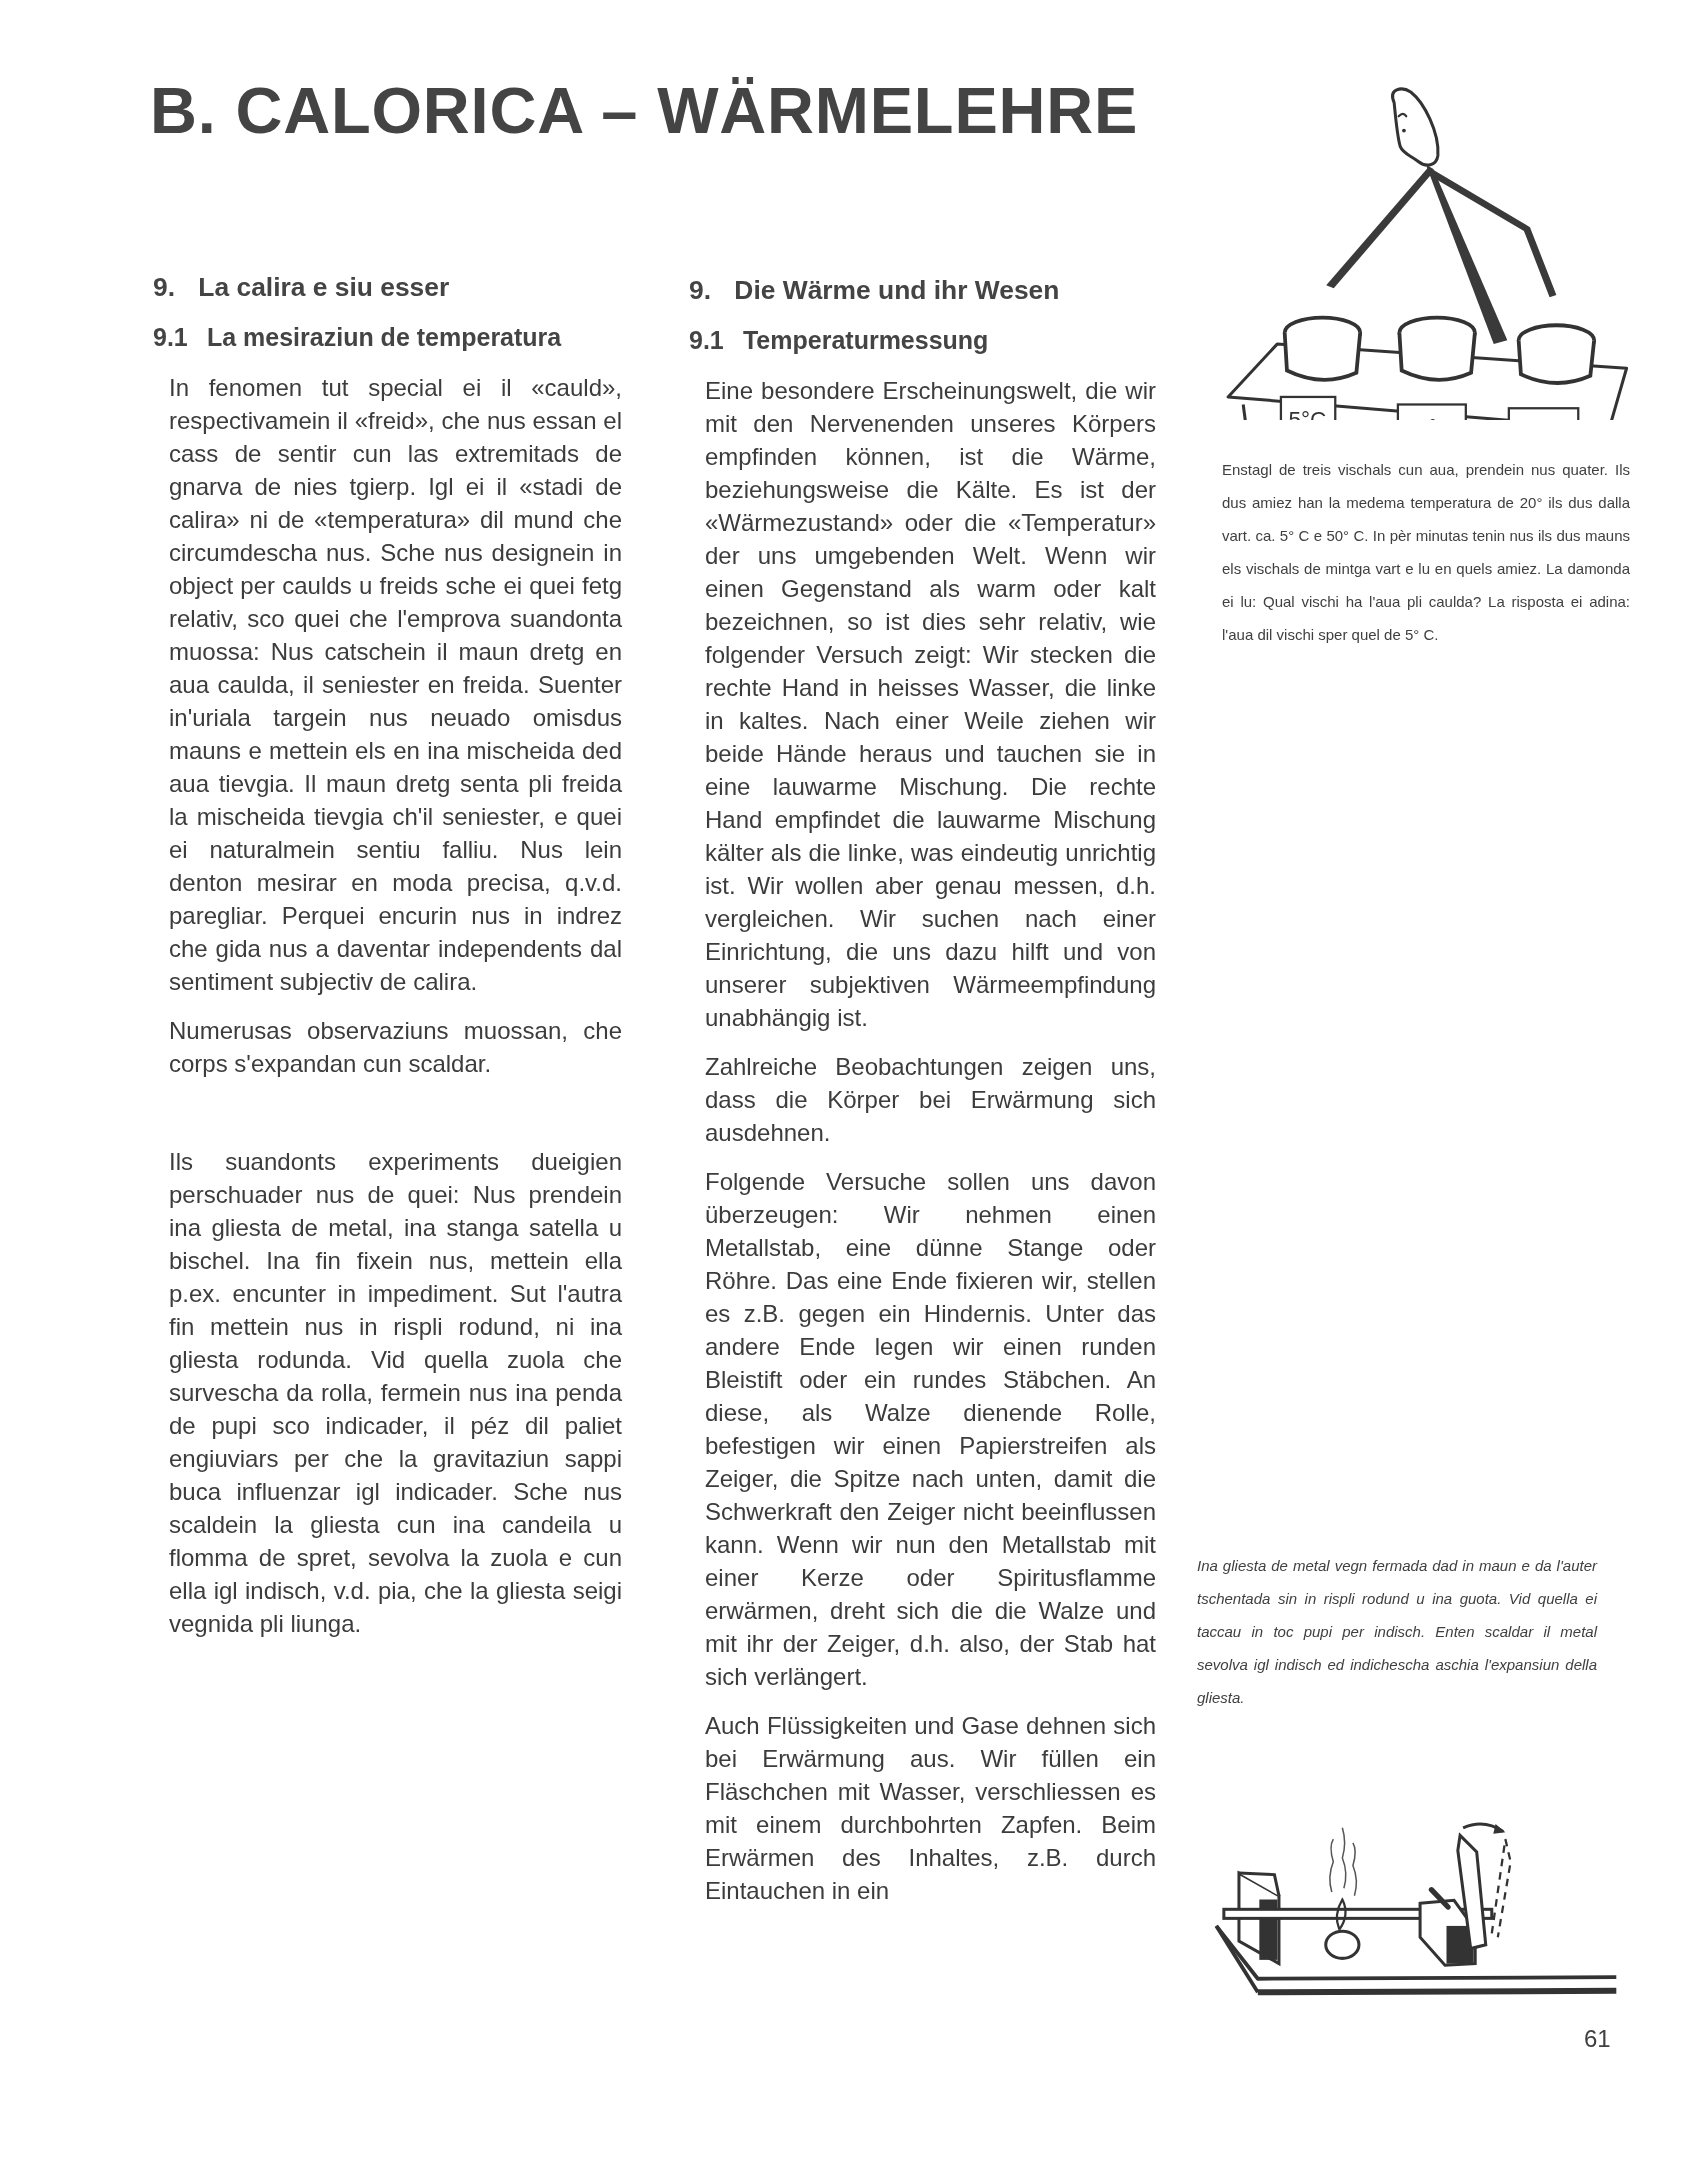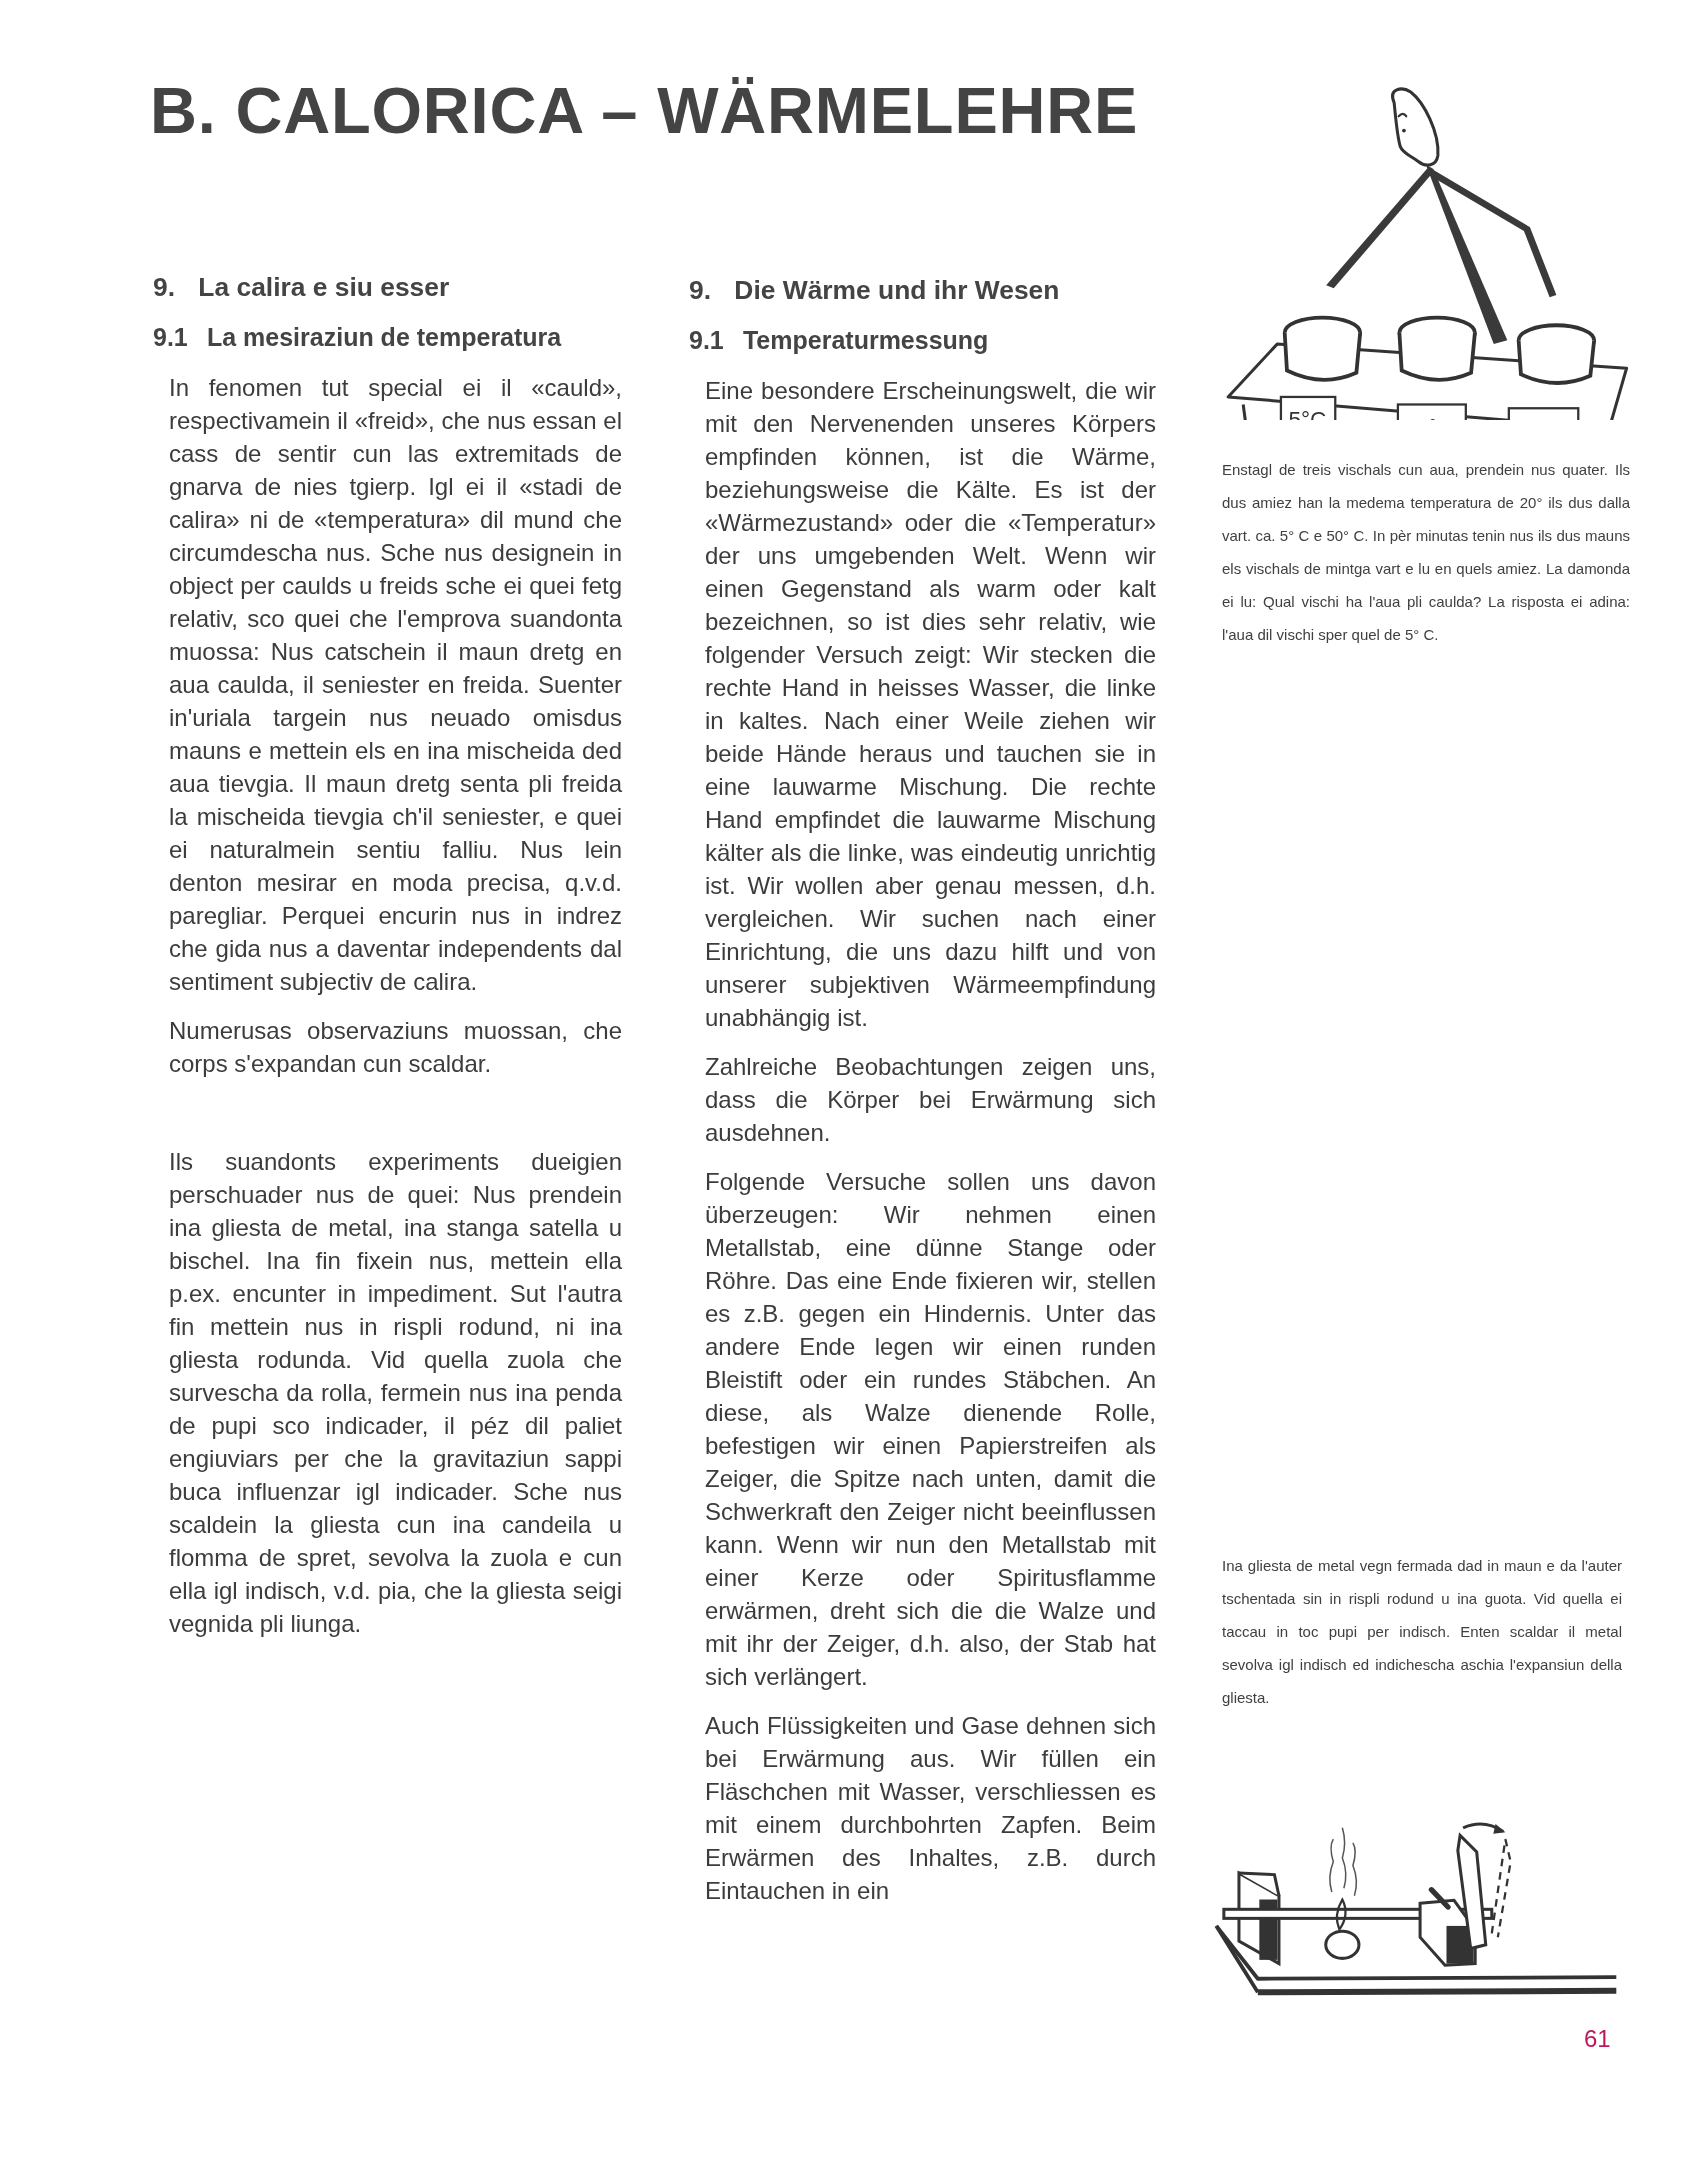--- a/index.html
+++ b/index.html
@@ -11,22 +11,22 @@
   .col p { margin:16px; text-align:justify; }
   .col .gap { height:33px; }
   #col-left { left:153px; top:269px; width:485px; }
   #col-mid { left:689px; top:272px; width:483px; }
   .h1 { font-size:26.4px; font-weight:bold; color:#444; margin:0 0 13.6px 0; line-height:36px; white-space:nowrap; }
   .h2 { font-size:25px; font-weight:bold; color:#444; margin:0 0 10.6px 0; line-height:36px; white-space:nowrap; }
   .h2 .num { display:inline-block; width:47px; font-weight:bold; }
   .h1 .num { display:inline-block; width:38px; }
   .caption { position:absolute; font-size:15px; line-height:33px; color:#404040; text-align:justify; }
   #caption1 { left:1222px; top:453px; width:408px; }
-  #caption2 { left:1222px; top:1549px; width:400px; }
-  .page-num { position:absolute; left:1584px; top:2025px; font-size:24px; color:#be185d; }
+  #caption2 { left:1197px; top:1549px; width:400px;font-style:italic; }
+  .page-num { position:absolute; left:1584px; top:2025px; font-size:24px; color:#404040; }
   .illus { position:absolute; }
   #illus1 { left:1213px; top:72px; width:483px; height:348px; }
   #illus2 { left:1205px; top:1790px; width:483px; height:219px; }
 </style>
 </head>
 <body>
 
 <h1 class="title">B. CALORICA – WÄRMELEHRE</h1>
 
 <div class="col" id="col-left">

